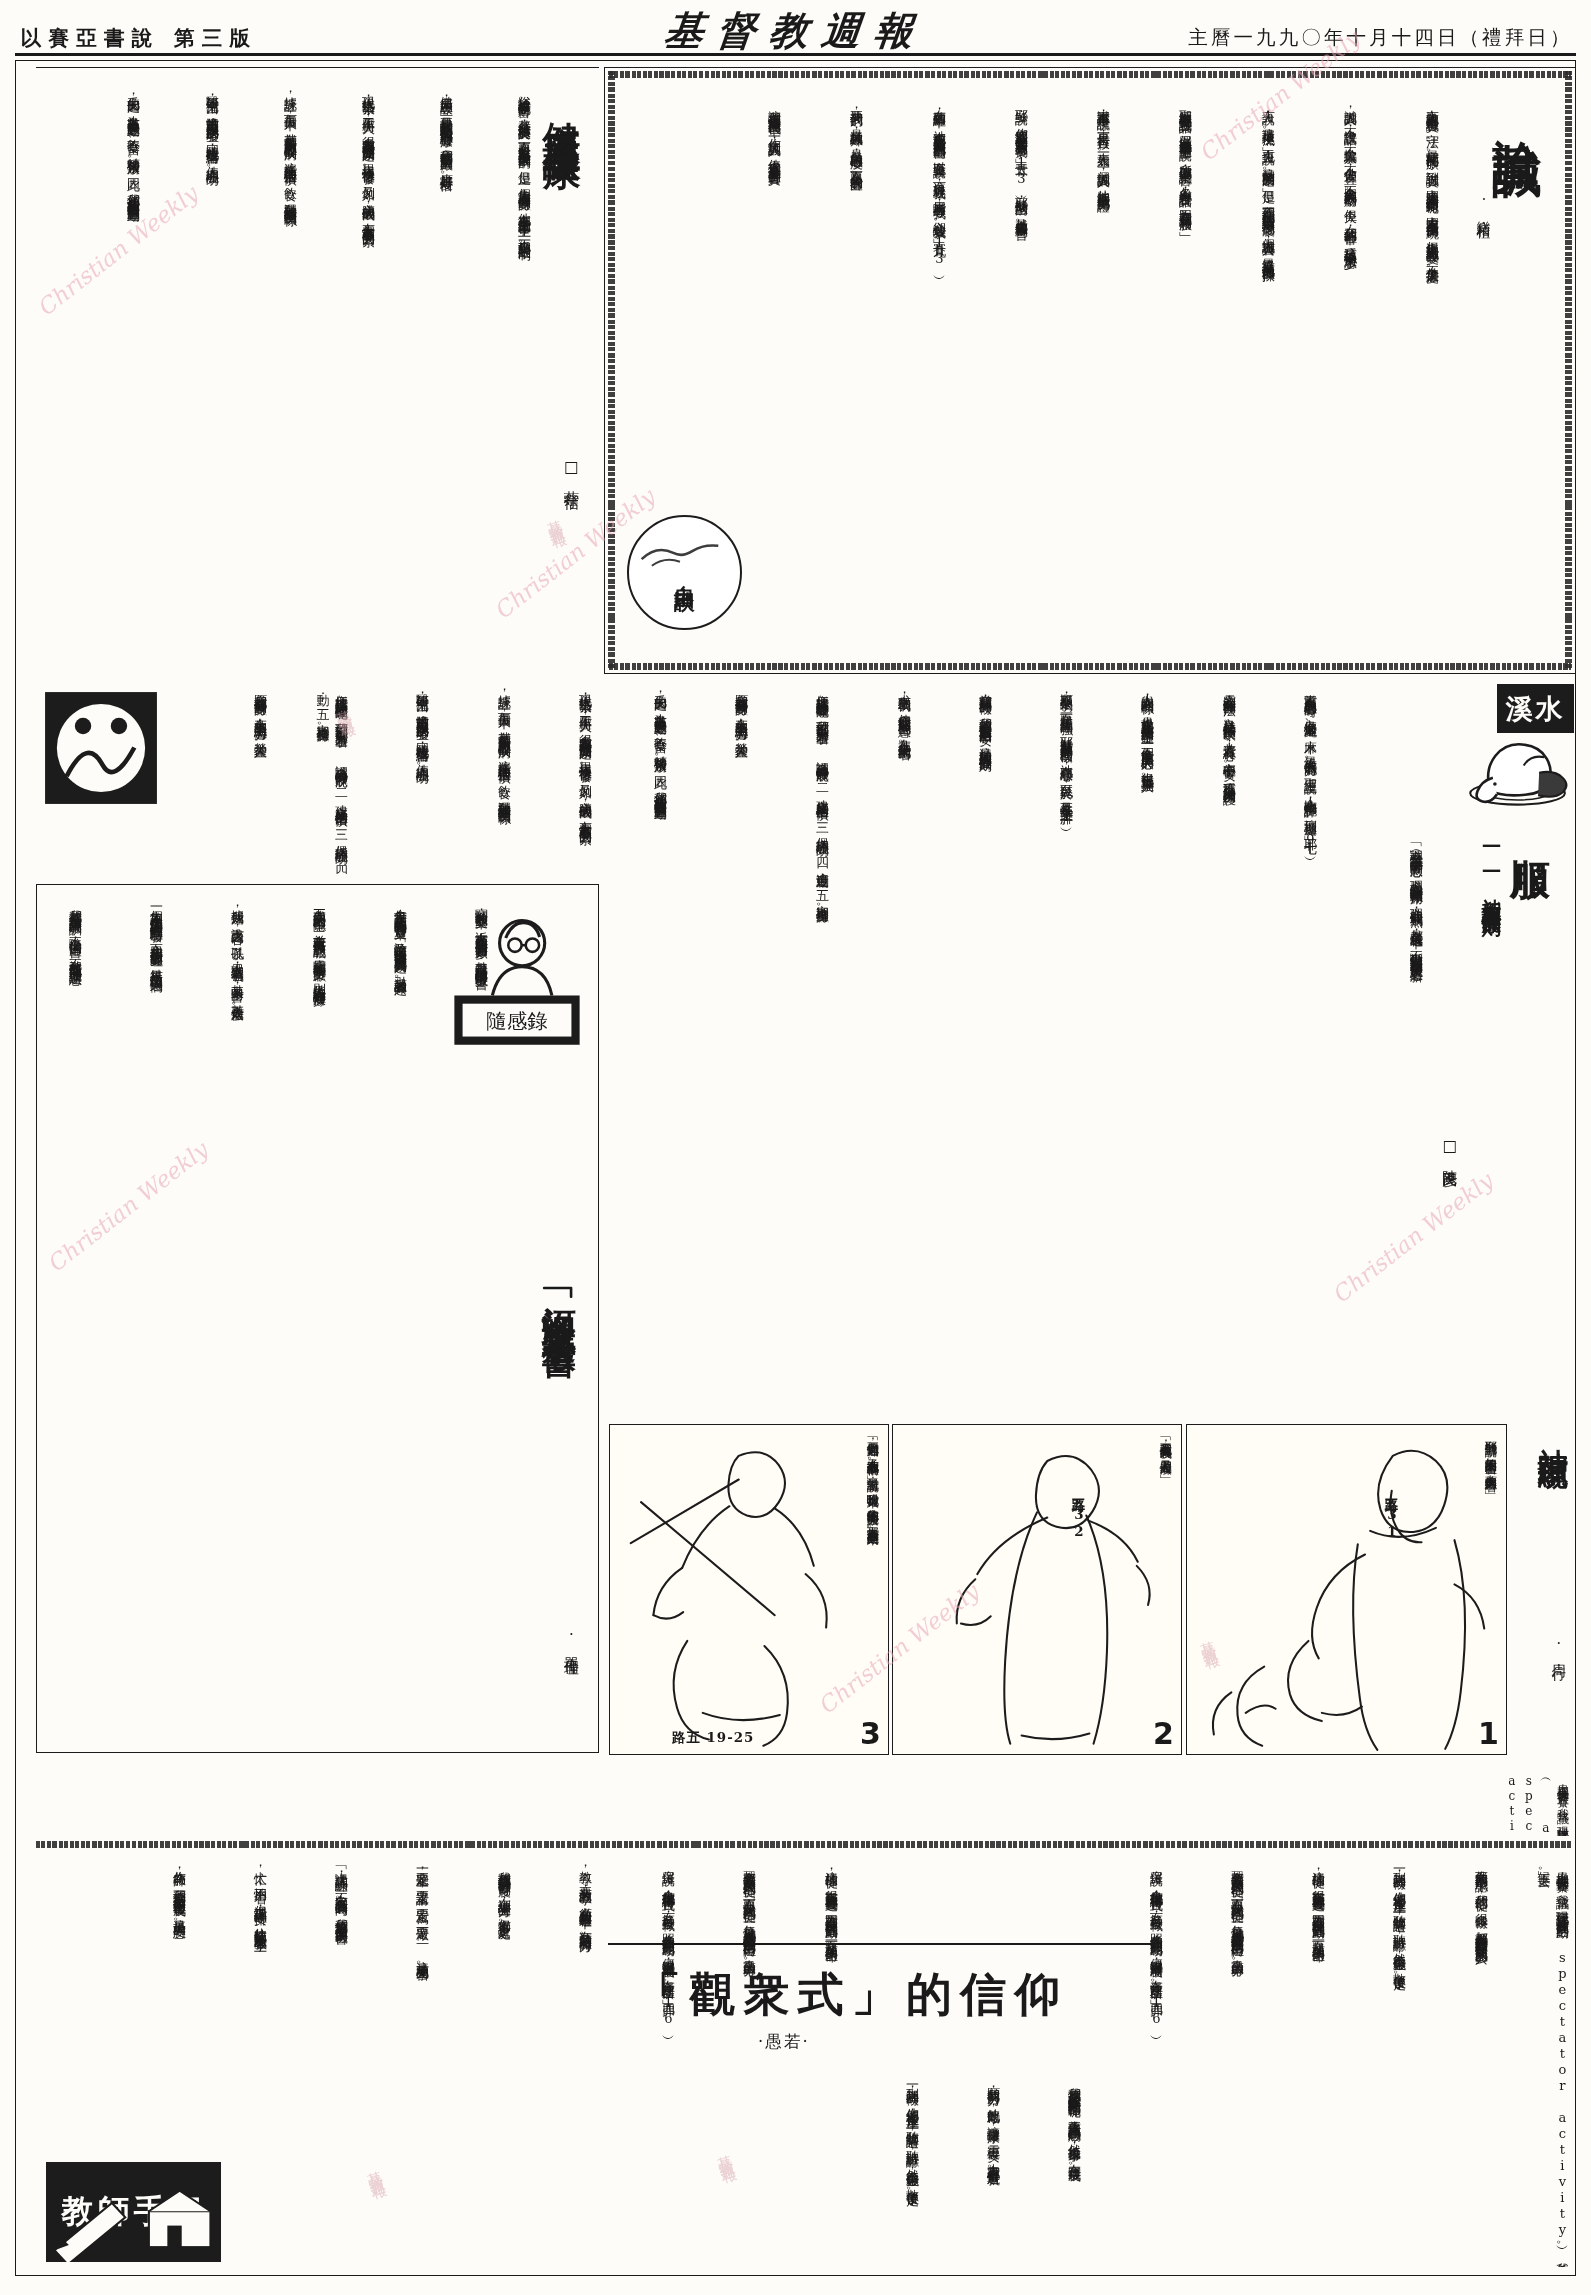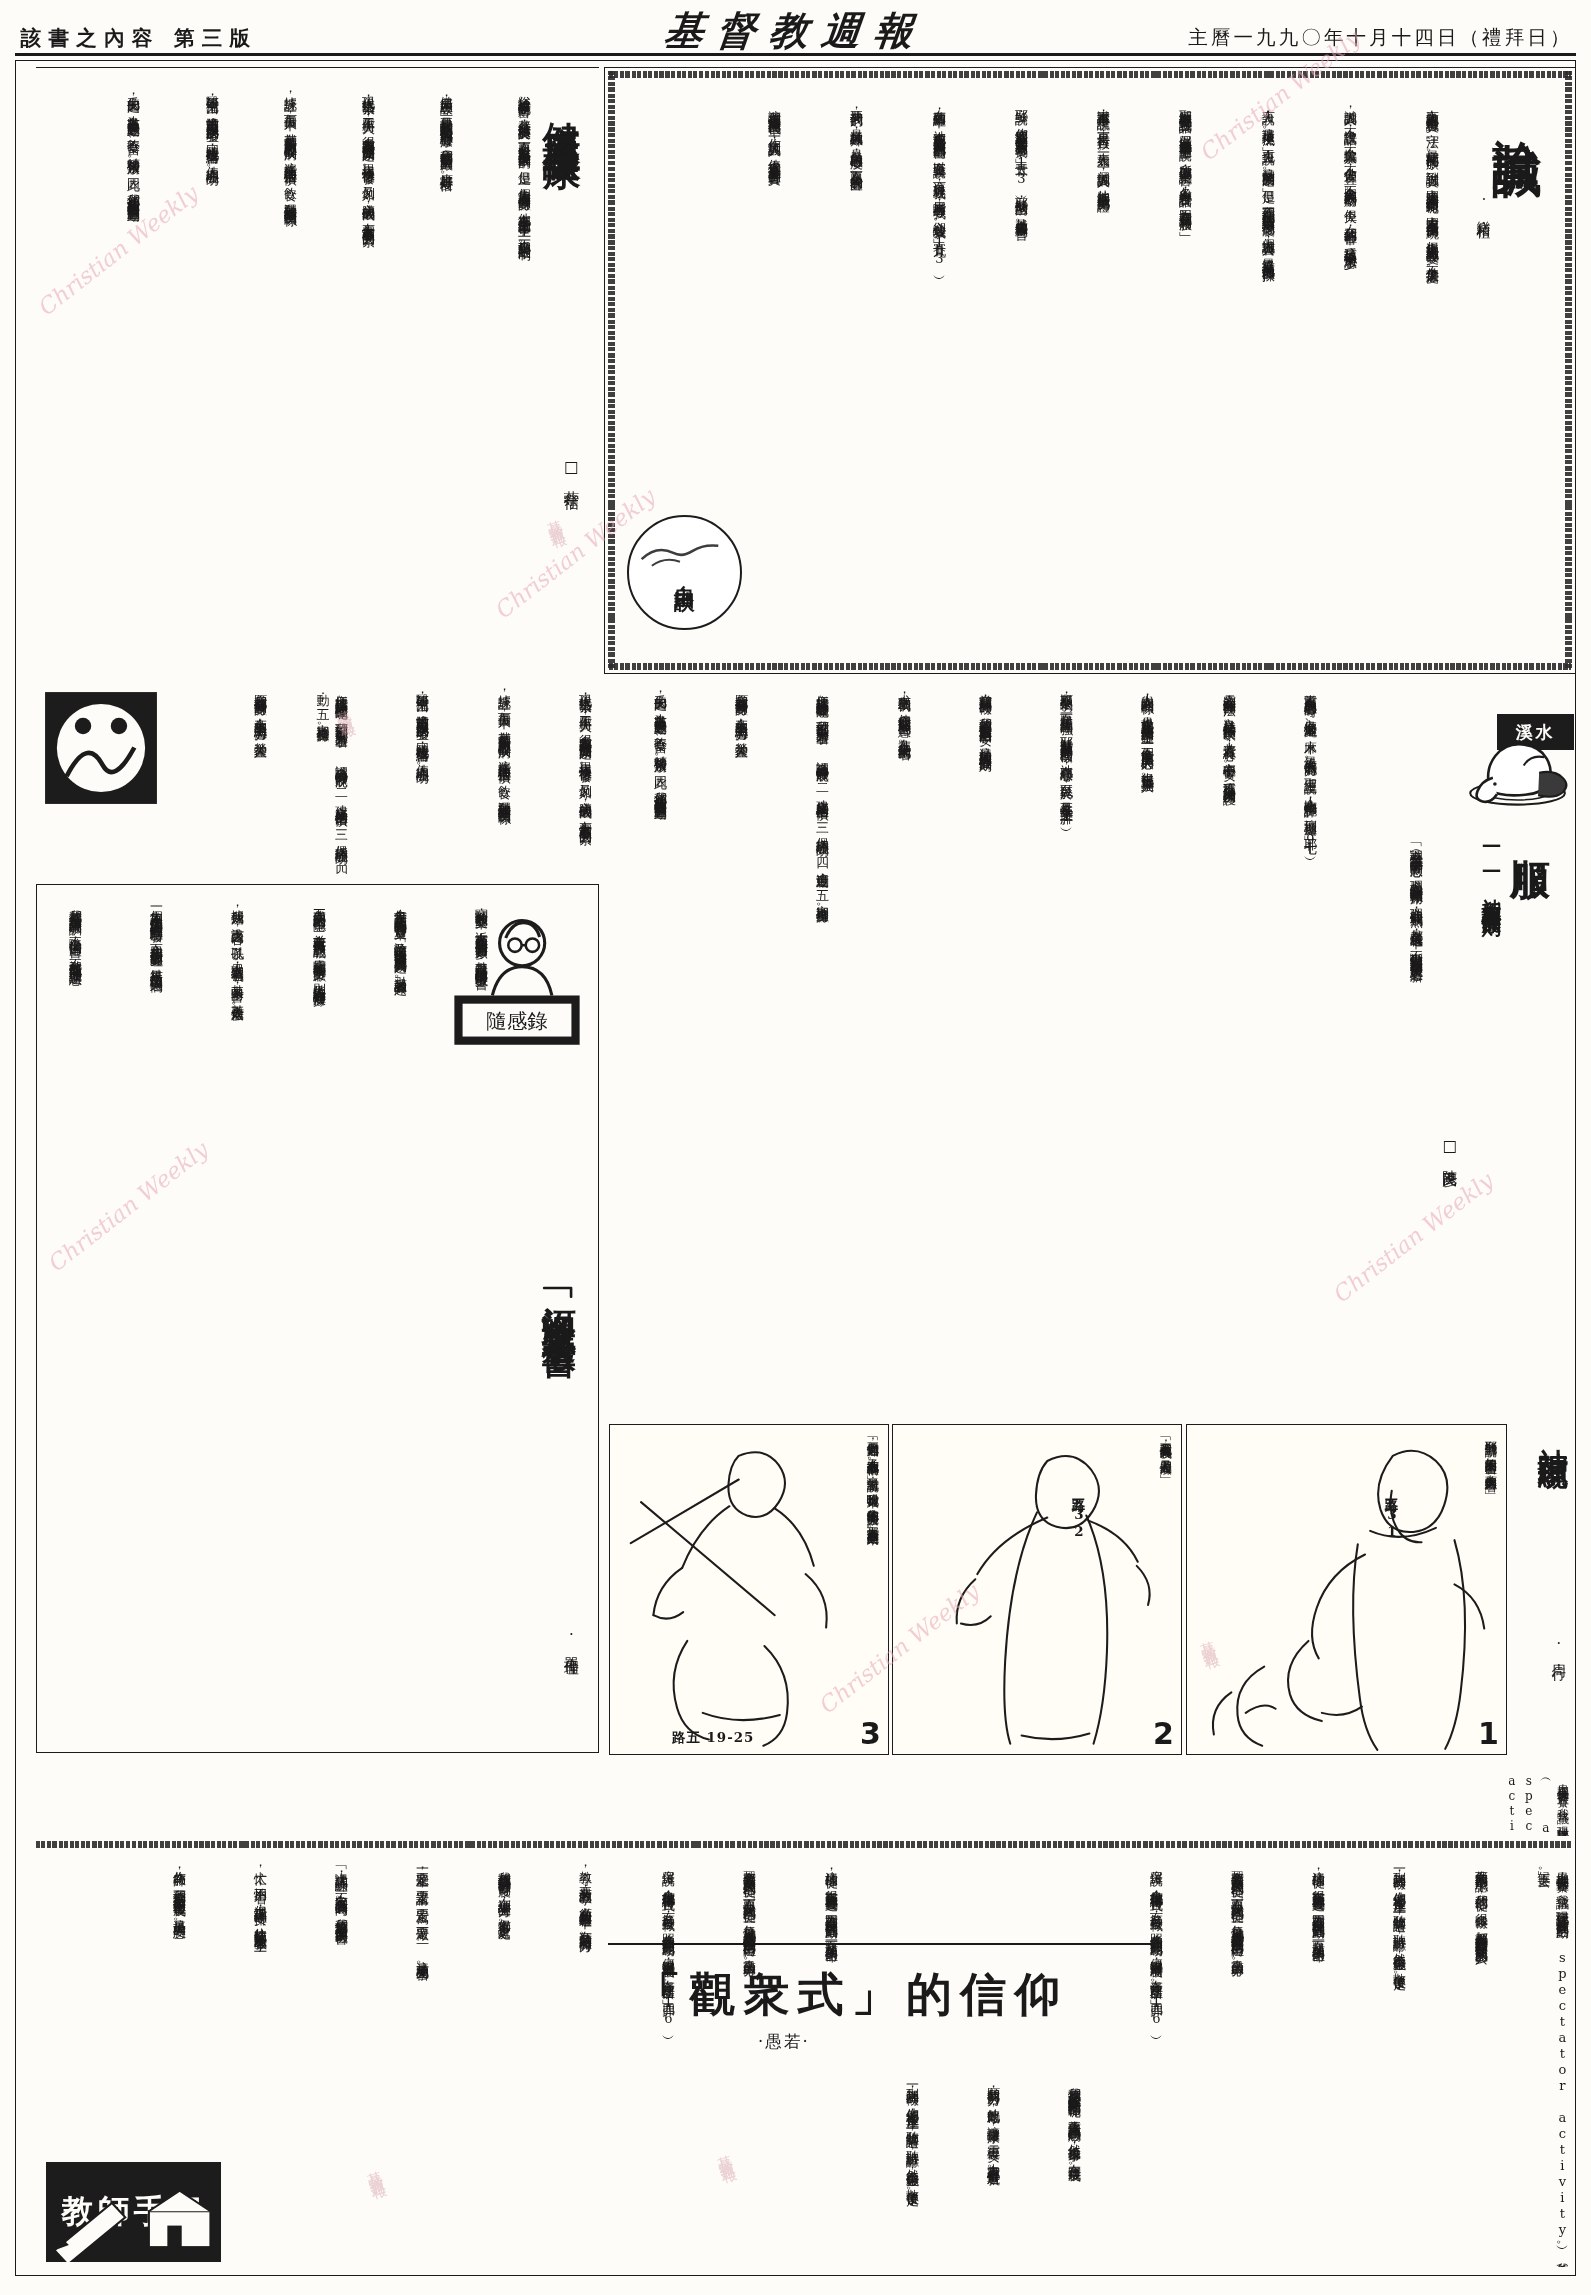--- a/index.html
+++ b/index.html
@@ -143,21 +143,21 @@
     position:absolute;background:#1c1c1c;color:#fdfcf8;
     display:flex;align-items:center;justify-content:center;
   }
 </style>
 </head>
 <body>
 
 <div class="page">
 
   <div class="masthead">
-    <div class="mh-left">該書之內容  第三版</div>
+    <div class="mh-left">以賽亞書說  第三版</div>
     <div class="mh-title">基督教週報</div>
     <div class="mh-right">主曆一九九〇年十月十四日（禮拜日）</div>
   </div>
 
   <div class="rule-thick" style="top:53px;"></div>
   <div class="rule-thin" style="left:15.4px;right:15.4px;top:60px;"></div>
 
   <div class="rule-thin" style="left:15.4px;top:60px;width:1px;height:2216px;"></div>
   <div class="rule-thin" style="right:15.4px;top:60px;width:1px;height:2216px;"></div>
   <div class="rule-thin" style="left:15.4px;right:15.4px;top:2275px;"></div>
@@ -198,21 +198,21 @@
 
     <div class="vtext" style="position:absolute;right:66px;top:18.5px;width:76px;height:561px;">俗語說健康就是財富。基督徒應該積財於天，而不是視財富為人生最重要的目的。但是，一個人如果沒有健康的身體，他在事奉上帝的工作事奉上，也會受到一定的限制。</div>
     <div class="vtext" style="position:absolute;right:144px;top:18.5px;width:76px;height:561px;">健康主日的設立，是要提醒我們關心自己和他人的身心健康。我們的身體是聖靈的殿，應當好好愛惜。</div>
     <div class="vtext" style="position:absolute;right:222px;top:18.5px;width:76px;height:561px;">現代人生活緊張，工作壓力大，很多人都有不同程度的健康問題。胃痛很快便會復發。又例如，心臟病的成因，有十個人有各種不同的因素。</div>
     <div class="vtext" style="position:absolute;right:300px;top:18.5px;width:76px;height:561px;">據統計，每一百個人中，就有相當多的人患有心血管的疾病。這些疾病往往與生活習慣、飲食、運動和情緒有密切的關係。</div>
     <div class="vtext" style="position:absolute;right:378px;top:18.5px;width:76px;height:561px;">醫學研究指出，適當的運動可以減少疾病的發生，同時也能改善情緒，使人心境開朗。</div>
     <div class="vtext" style="position:absolute;right:457px;top:18.5px;width:76px;height:561px;">毛病的起因，大多數是由於缺乏運動、飲食不當、精神緊張所致。因此，我們必須注意均衡的飲食和適量的運動。</div>
   </div>
 
   <div class="box" style="left:1332px;top:684px;width:247px;height:730px;">
-    <div class="blackbadge" style="right:5.1px;top:0px;width:77px;height:36px;font-size:17px;writing-mode:horizontal-tb;margin-top:30px;">
+    <div class="blackbadge" style="right:5.1px;top:0px;width:77px;height:49px;font-size:27px;writing-mode:horizontal-tb;">
       <span>溪水</span>
     </div>
     <svg class="fig" style="right:9.3px;top:32px;width:108px;height:98px;" viewBox="0 0 210 190">
       <ellipse cx="108" cy="150" rx="92" ry="22" fill="none" stroke="#1c1c1c" stroke-width="4"></ellipse>
       <ellipse cx="108" cy="150" rx="60" ry="13" fill="none" stroke="#1c1c1c" stroke-width="3"></ellipse>
       <path d="M55 145 q-12 -40 10 -68 q20 -25 52 -22 q34 3 48 28 q14 26 2 48 q-12 20 -44 22 q-48 4 -68 -8z" fill="#fff" stroke="#1c1c1c" stroke-width="5"></path>
       <path d="M60 120 q-22 6 -30 26 q-6 16 10 20 q16 4 28 -14" fill="#fff" stroke="#1c1c1c" stroke-width="5"></path>
       <path d="M120 96 q14 -22 40 -16" stroke="#1c1c1c" stroke-width="4" fill="none"></path>
       <path d="M150 110 q30 -6 46 10 q14 14 0 28 q-16 14 -48 6" fill="#3a3a3a" stroke="#1c1c1c" stroke-width="4"></path>
       <circle cx="64" cy="132" r="3.5" fill="#1c1c1c"></circle>

